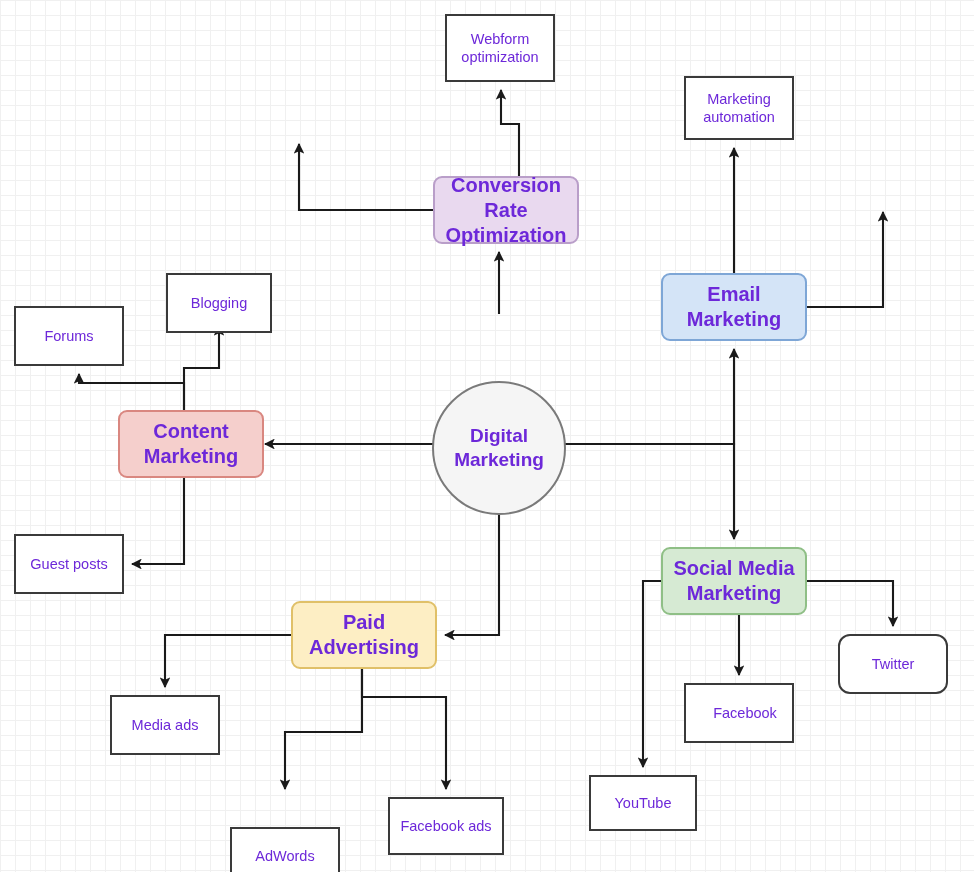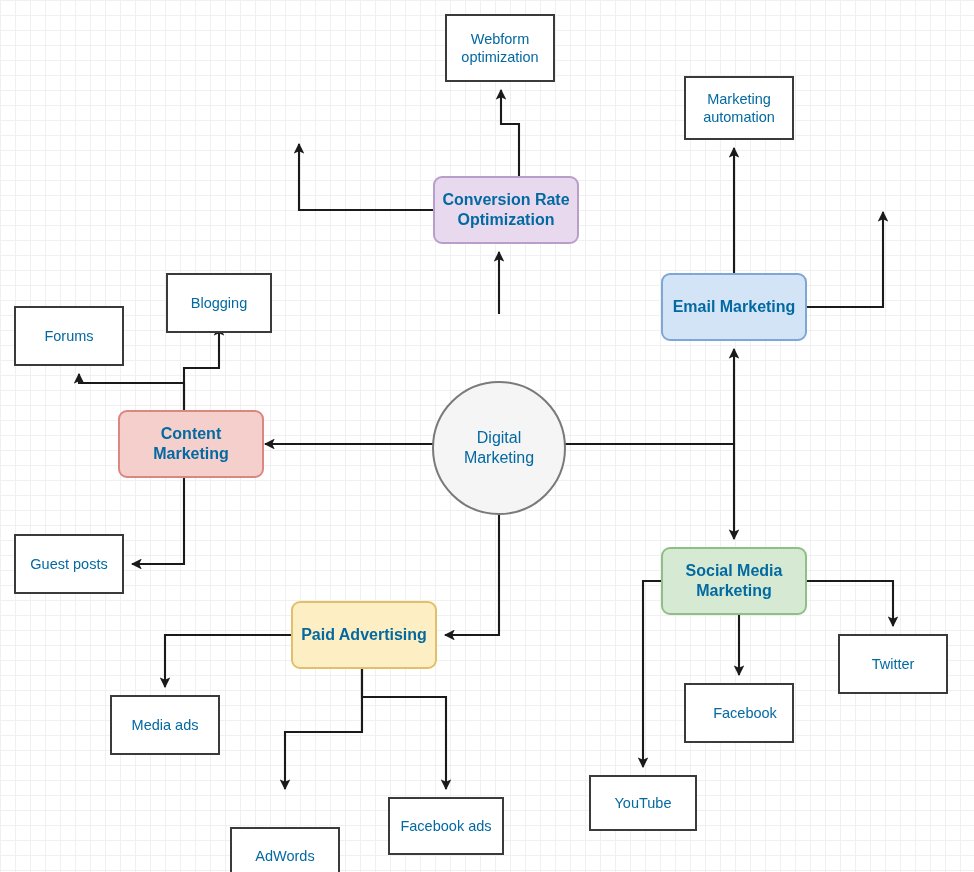--- a/index.html
+++ b/index.html
@@ -30,42 +30,42 @@
     pointer-events: none;
   }
   .node {
     position: absolute;
     box-sizing: border-box;
     display: flex;
     align-items: center;
     justify-content: center;
     text-align: center;
     line-height: 1.25;
-    color: #0369a1;
+    color: #6d28d9;
     z-index: 3;
   }
   .node-leaf {
     background: #ffffff;
     border: 2px solid #3a3a3a;
     font-size: 14.5px;
     font-weight: 400;
   }
   .node-branch {
     border-radius: 9px;
-    font-size: 16px;
+    font-size: 20px;
     font-weight: 700;
     border-width: 2px;
     border-style: solid;
   }
   .node-center {
     border-radius: 50%;
     background: #f5f5f5;
     border: 2px solid #7a7a7a;
-    font-size: 16px;
-    font-weight: 400;
+    font-size: 19px;
+    font-weight: 700;
   }
   .node-label {
     display: block;
     padding: 0 6px;
     white-space: pre-line;
   }
 </style>
 </head>
 <body>
 
@@ -165,17 +165,17 @@
   </div>
   <div class="node node-leaf" style="left:388px; top:797px; width:116px; height:58px;">
     <span class="node-label">Facebook ads</span>
   </div>
   <div class="node node-leaf" style="left:589px; top:775px; width:108px; height:56px;">
     <span class="node-label">YouTube</span>
   </div>
   <div class="node node-leaf" style="left:684px; top:683px; width:110px; height:60px;padding-left:12px;">
     <span class="node-label">Facebook</span>
   </div>
-  <div class="node node-leaf" style="left:838px; top:634px; width:110px; height:60px;">
+  <div class="node node-leaf" style="left:838px; top:634px; width:110px; height:60px;border-radius:12px;">
     <span class="node-label">Twitter</span>
   </div>
 
 </div>
 
 </body></html>

